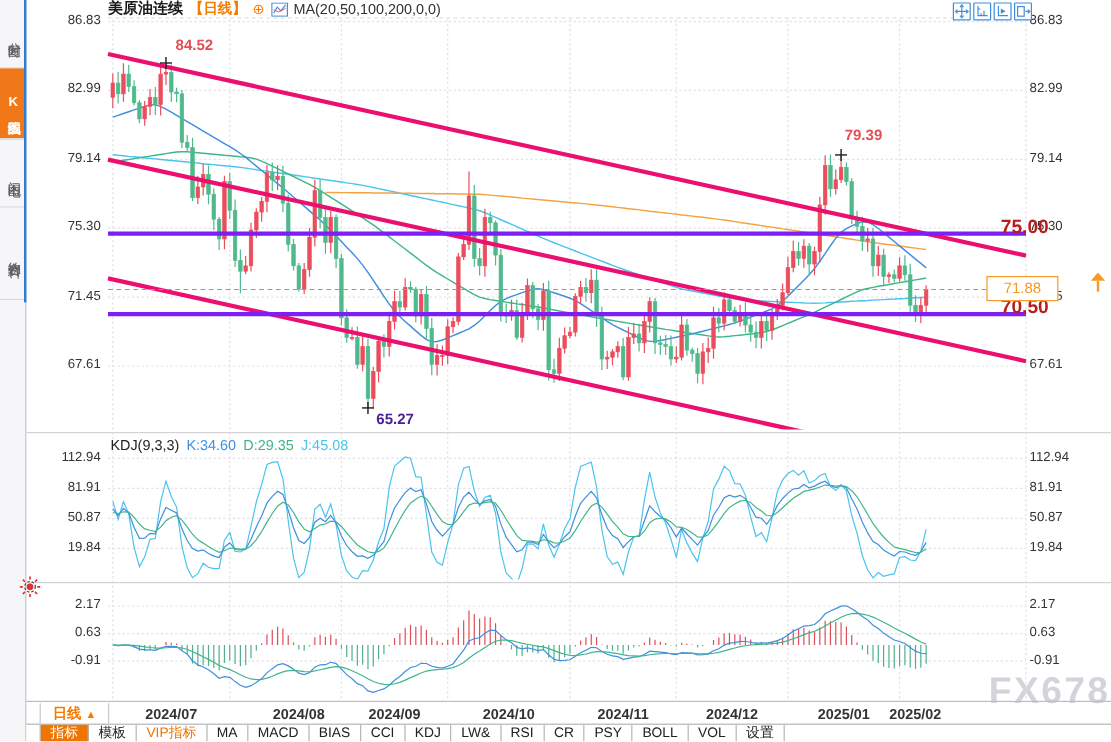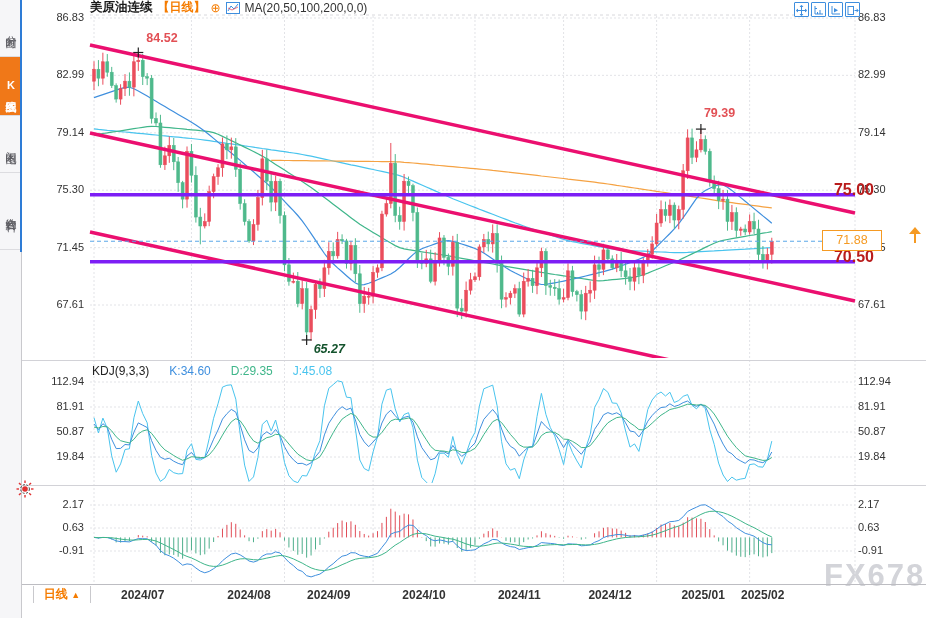--- a/index.html
+++ b/index.html
@@ -21,26 +21,26 @@
   .maval{font-size:12px;margin-left:3px;}
   #winIcons{position:absolute;left:794px;top:2px;display:flex;gap:2px;z-index:3;}
   .wicon{width:13px;height:13px;border:1px solid #3e8ede;border-radius:1px;background:#fff;cursor:pointer;}
   
   .tick{position:absolute;font-size:11px;color:#333;z-index:2;}
   .tick.l{left:24px;width:60px;text-align:right;}
   .tick.r{left:858px;width:60px;text-align:left;}
   
   .ann{position:absolute;font-size:12.5px;font-weight:bold;z-index:3;}
   .ann.red{color:#e25055;}
-  .ann.green{color:#14532d;font-style:italic;}
+  .ann.green{color:#4c1d95;}
   .srlab{position:absolute;left:816px;width:58px;text-align:right;font-size:16px;font-weight:bold;color:#b91c1c;z-index:3;}
   .pbox{position:absolute;left:822px;top:230px;width:58px;height:19px;border:1.5px solid #f59a23;background:#fff;
         color:#f59a23;font-size:12.5px;text-align:center;line-height:19px;z-index:4;}
   
-  .phdr{position:absolute;left:92px;height:14px;display:flex;gap:20px;white-space:nowrap;z-index:3;font-size:12px;}
+  .phdr{position:absolute;left:92px;height:14px;display:flex;gap:6px;white-space:nowrap;z-index:3;font-size:12px;}
   .phdr .t{color:#222;}
   .sep{position:absolute;left:22px;width:904px;height:1px;background:#d2d2d7;z-index:2;}
   
   .xlabel{position:absolute;top:588px;width:60px;text-align:center;font-size:12px;font-weight:bold;color:#333;z-index:2;}
   .periodcell{position:absolute;left:33px;top:586px;width:56px;height:17px;border-left:1px solid #c9c9cd;border-right:1px solid #c9c9cd;
               text-align:center;font-size:12px;font-weight:bold;color:#f57c00;line-height:17px;z-index:2;cursor:pointer;}
   #tabrow{position:absolute;left:22px;top:603px;width:904px;height:15px;border-top:1px solid #b5b5ba;display:flex;z-index:3;background:#fff;}
   .btab{font-size:11.5px;color:#222;border-right:1px solid #b5b5ba;padding:0 8px;line-height:14px;cursor:pointer;white-space:nowrap;}
   .btab.first{width:3px;padding:0 4px;}
   .btab.active{background:#ee7600;color:#fff;}
@@ -716,15 +716,33 @@
       <div class="xlabel" style="left: 219px;">2024/08</div>
       <div class="xlabel" style="left: 298.79px;">2024/09</div>
       <div class="xlabel" style="left: 394.035px;">2024/10</div>
       <div class="xlabel" style="left: 489.28px;">2024/11</div>
       <div class="xlabel" style="left: 580.095px;">2024/12</div>
       <div class="xlabel" style="left: 673.125px;">2025/01</div>
       <div class="xlabel" style="left: 732.715px;">2025/02</div>
     </div>
   <div class="watermark">FX678</div>
 
+  <div id="tabrow">
+      <div class="btab first"></div>
+      <div class="btab active">指标</div>
+      <div class="btab">模板</div>
+      <div class="btab vip">VIP指标</div>
+      <div class="btab">MA</div>
+      <div class="btab">MACD</div>
+      <div class="btab">BIAS</div>
+      <div class="btab">CCI</div>
+      <div class="btab">KDJ</div>
+      <div class="btab">LW&amp;</div>
+      <div class="btab">RSI</div>
+      <div class="btab">CR</div>
+      <div class="btab">PSY</div>
+      <div class="btab">BOLL</div>
+      <div class="btab">VOL</div>
+      <div class="btab">设置</div>
+    </div>
 
   <div id="plotOverlay"></div>
 </div>
 
 </body></html>

